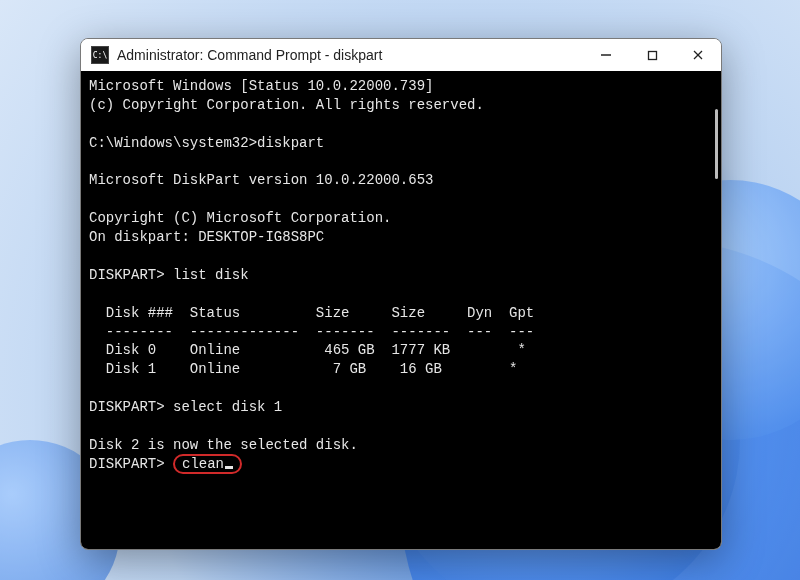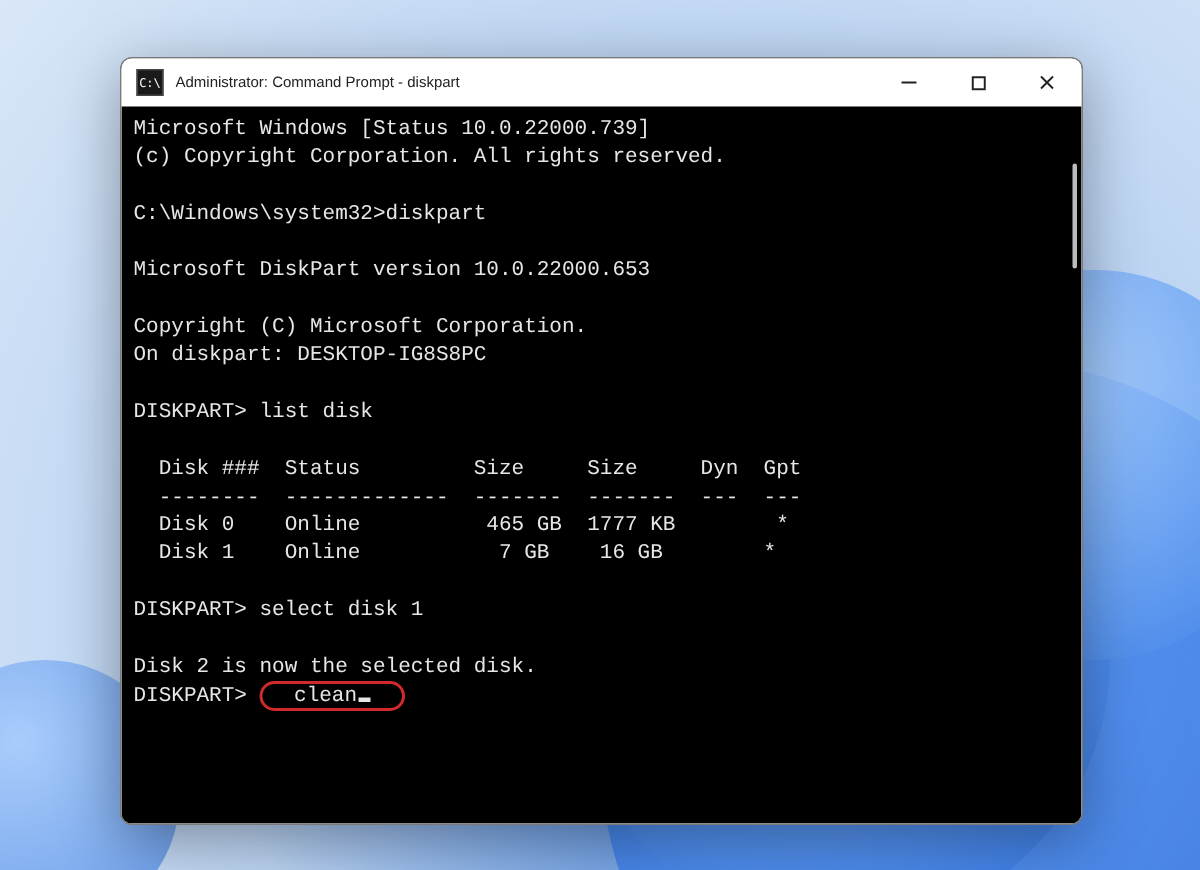--- a/index.html
+++ b/index.html
@@ -59,21 +59,21 @@
     display: inline-flex;
     align-items: center;
     justify-content: center;
     font-size: 8px;
     color: #fff;
     font-family: Consolas, monospace;
     border: 1px solid #444;
   }
   .title-text {
     margin-left: 8px;
-    font-size: 10px;
+    font-size: 14px;
     color: #222;
     flex: 1;
     white-space: nowrap;
     overflow: hidden;
   }
   .win-controls {
     display: flex;
     height: 100%;
   }
   .win-btn {
@@ -94,21 +94,21 @@
     font-family: Consolas, "Courier New", monospace;
     font-size: 14px;
     line-height: 1.35;
     padding: 6px 8px 10px 8px;
     white-space: pre;
     overflow: hidden;
   }
   .highlight-clean {
     border: 2px solid #d12a2a;
     border-radius: 10px;
-    padding: 0 21px;
+    padding: 0 7px;
   }
   .cursor {
     display: inline-block;
     width: 8px;
     height: 3px;
     background: #e6e6e6;
     vertical-align: -1px;
     margin-left: 1px;
   }
   .scrollbar {

